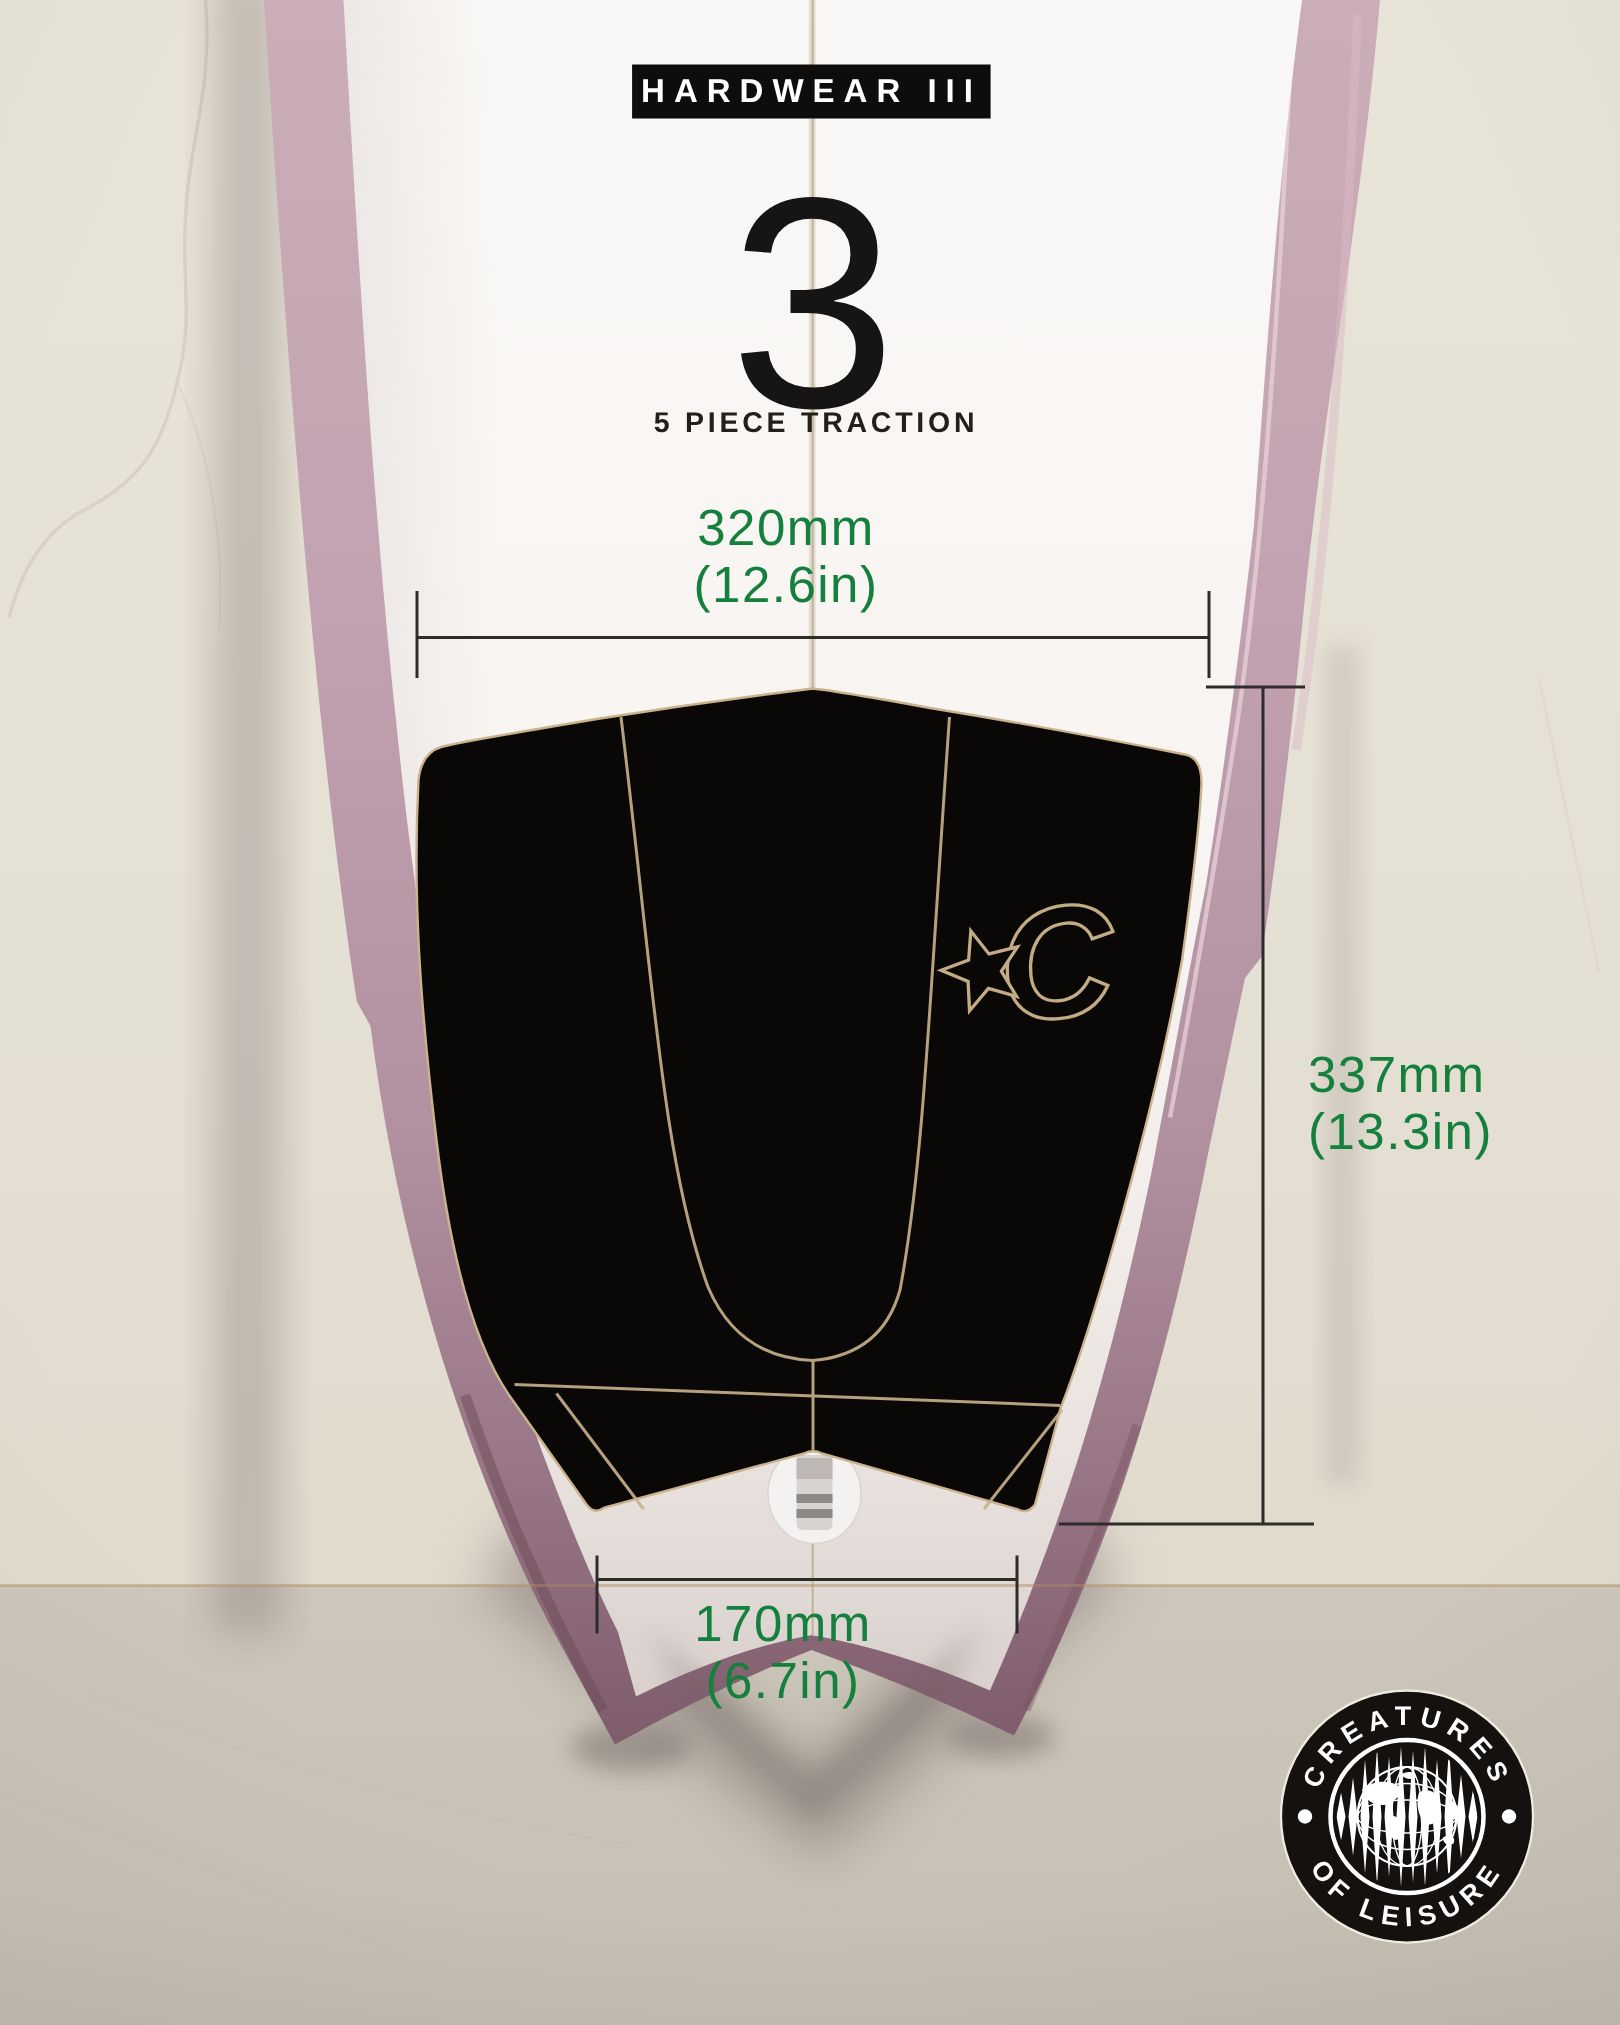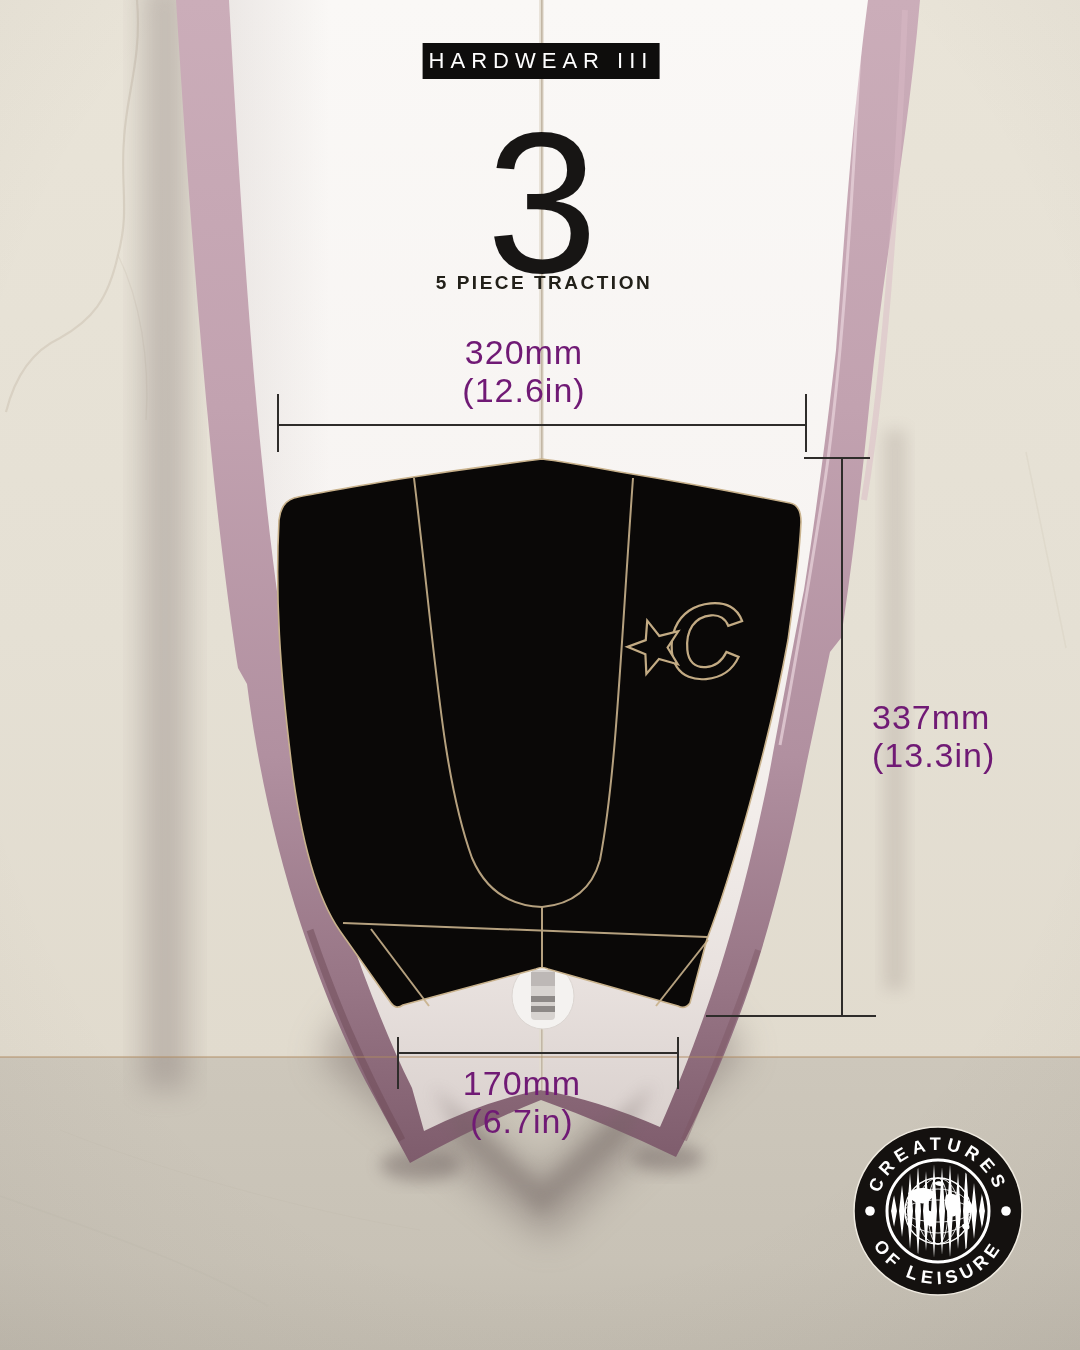--- a/index.html
+++ b/index.html
@@ -1,28 +1,28 @@
 <!DOCTYPE html>
 <html><head>
 <meta charset="utf-8">
 <style>
   html,body{margin:0;padding:0;background:#e7e2d6;}
   .stage{position:relative;width:1080px;height:1350px;overflow:hidden;
          font-family:"Liberation Sans",sans-serif;}
   .stage svg.scene{position:absolute;left:0;top:0;}
 
   .badge{position:absolute;left:541px;top:43px;transform:translateX(-50%);
-         background:#0e0d0c;color:#ffffff;font-weight:normal;font-size:22px;
+         background:#0e0d0c;color:#ffffff;font-weight:bold;font-size:22px;
          letter-spacing:6px;padding:7px 6px;white-space:nowrap;line-height:1;}
   .big-number{position:absolute;left:542px;top:103px;transform:translateX(-50%);
          font-size:200px;line-height:1;color:#171514;font-weight:400;}
   .subtitle{position:absolute;left:544px;top:272px;transform:translateX(-50%);
          font-size:19px;letter-spacing:2.5px;color:#222019;white-space:nowrap;font-weight:bold;}
 
-  .dim{position:absolute;color:#701a75;font-size:34px;line-height:38px;letter-spacing:1px;}
+  .dim{position:absolute;color:#15803d;font-size:34px;line-height:38px;letter-spacing:1px;}
   .dim .line{display:block;}
   .dim-width{left:524px;top:333px;transform:translateX(-50%);text-align:center;}
   .dim-height{left:872px;top:698px;text-align:left;}
   .dim-tail{left:522px;top:1064px;transform:translateX(-50%);text-align:center;}
 </style>
 </head>
 <body>
 
 <div class="stage">
 

